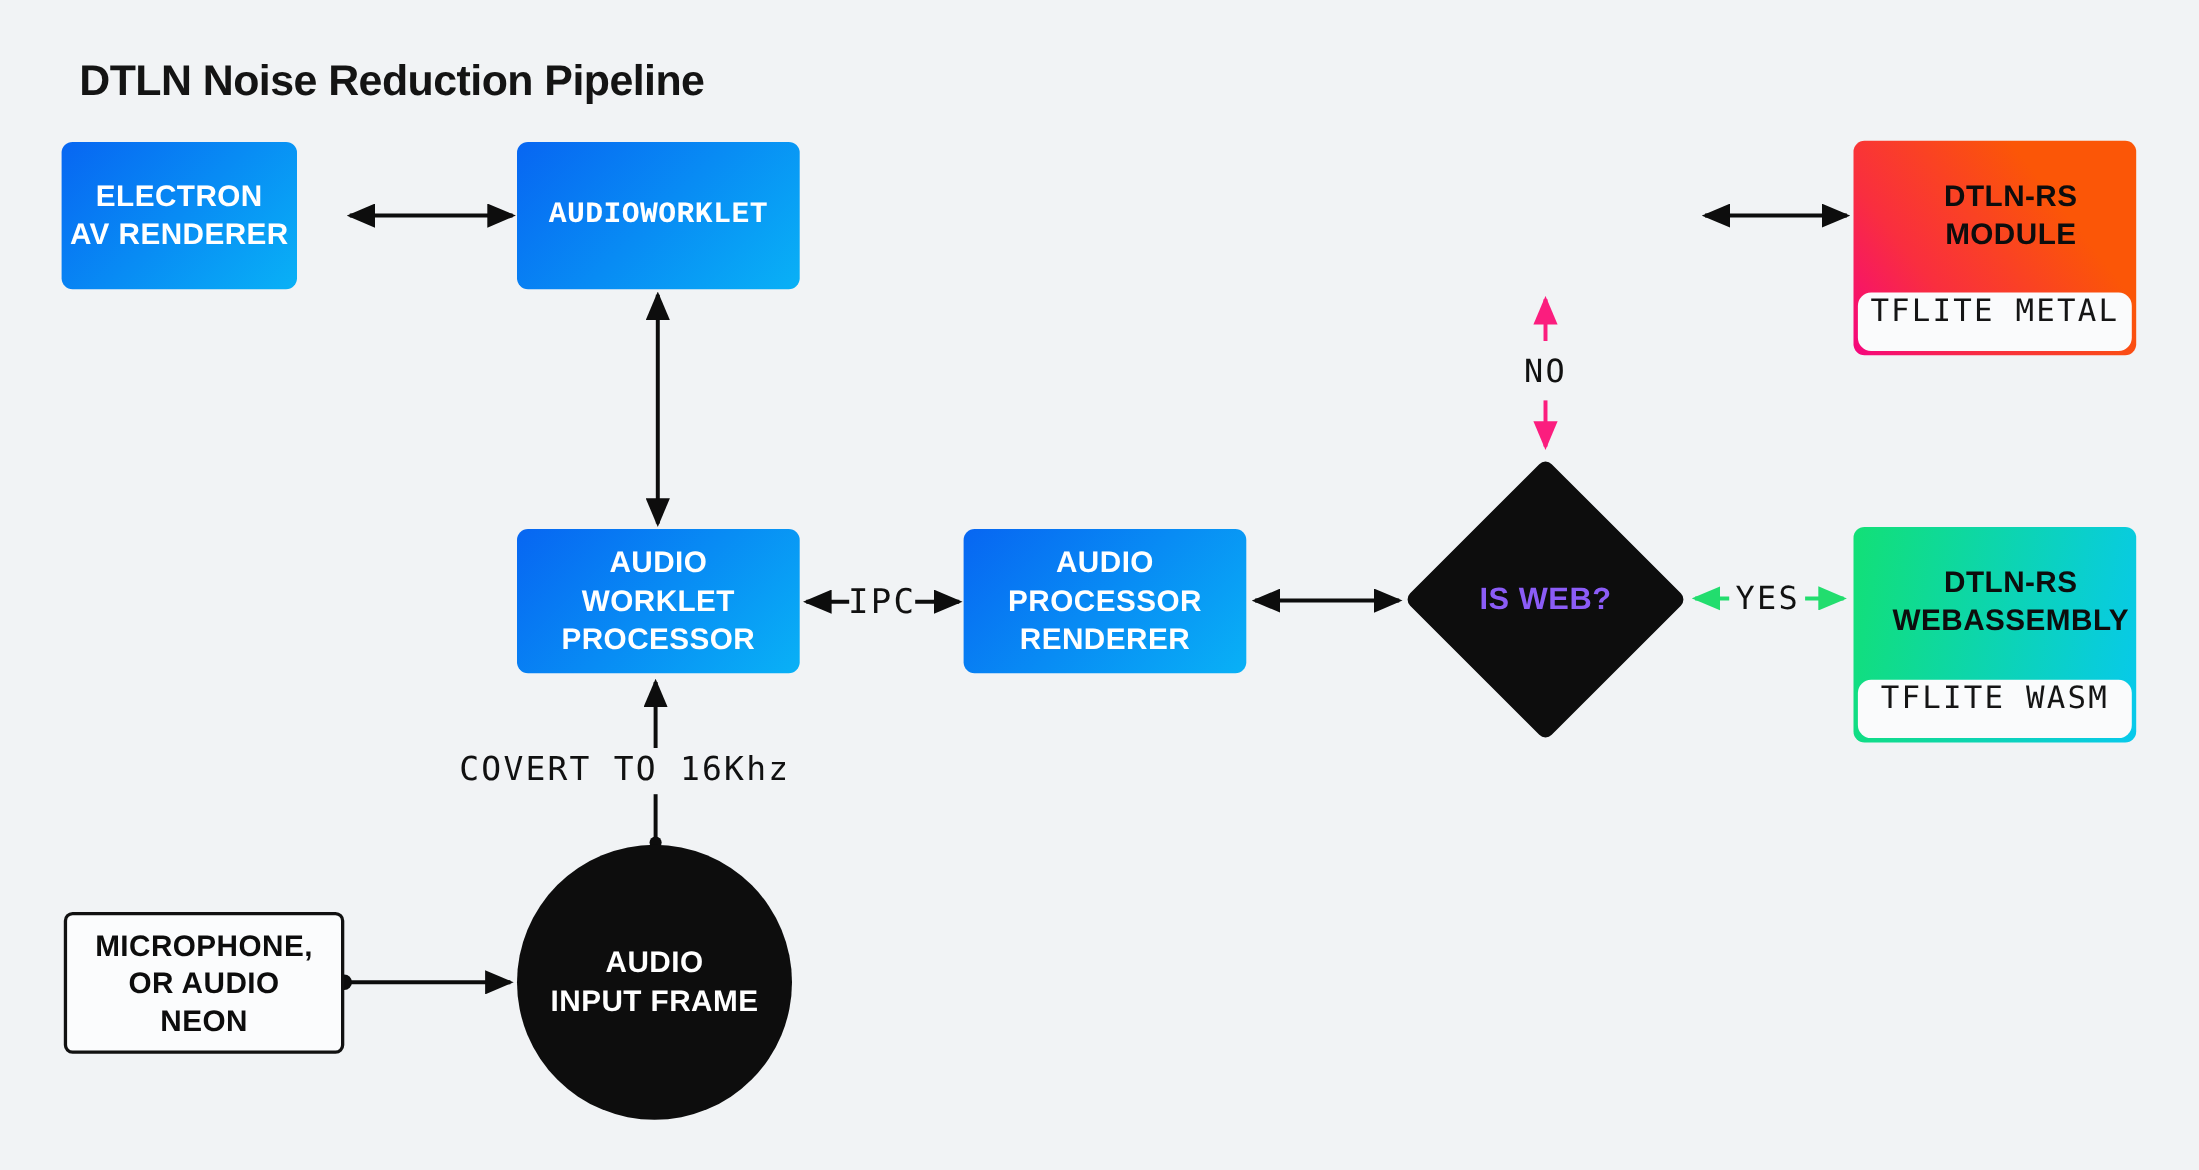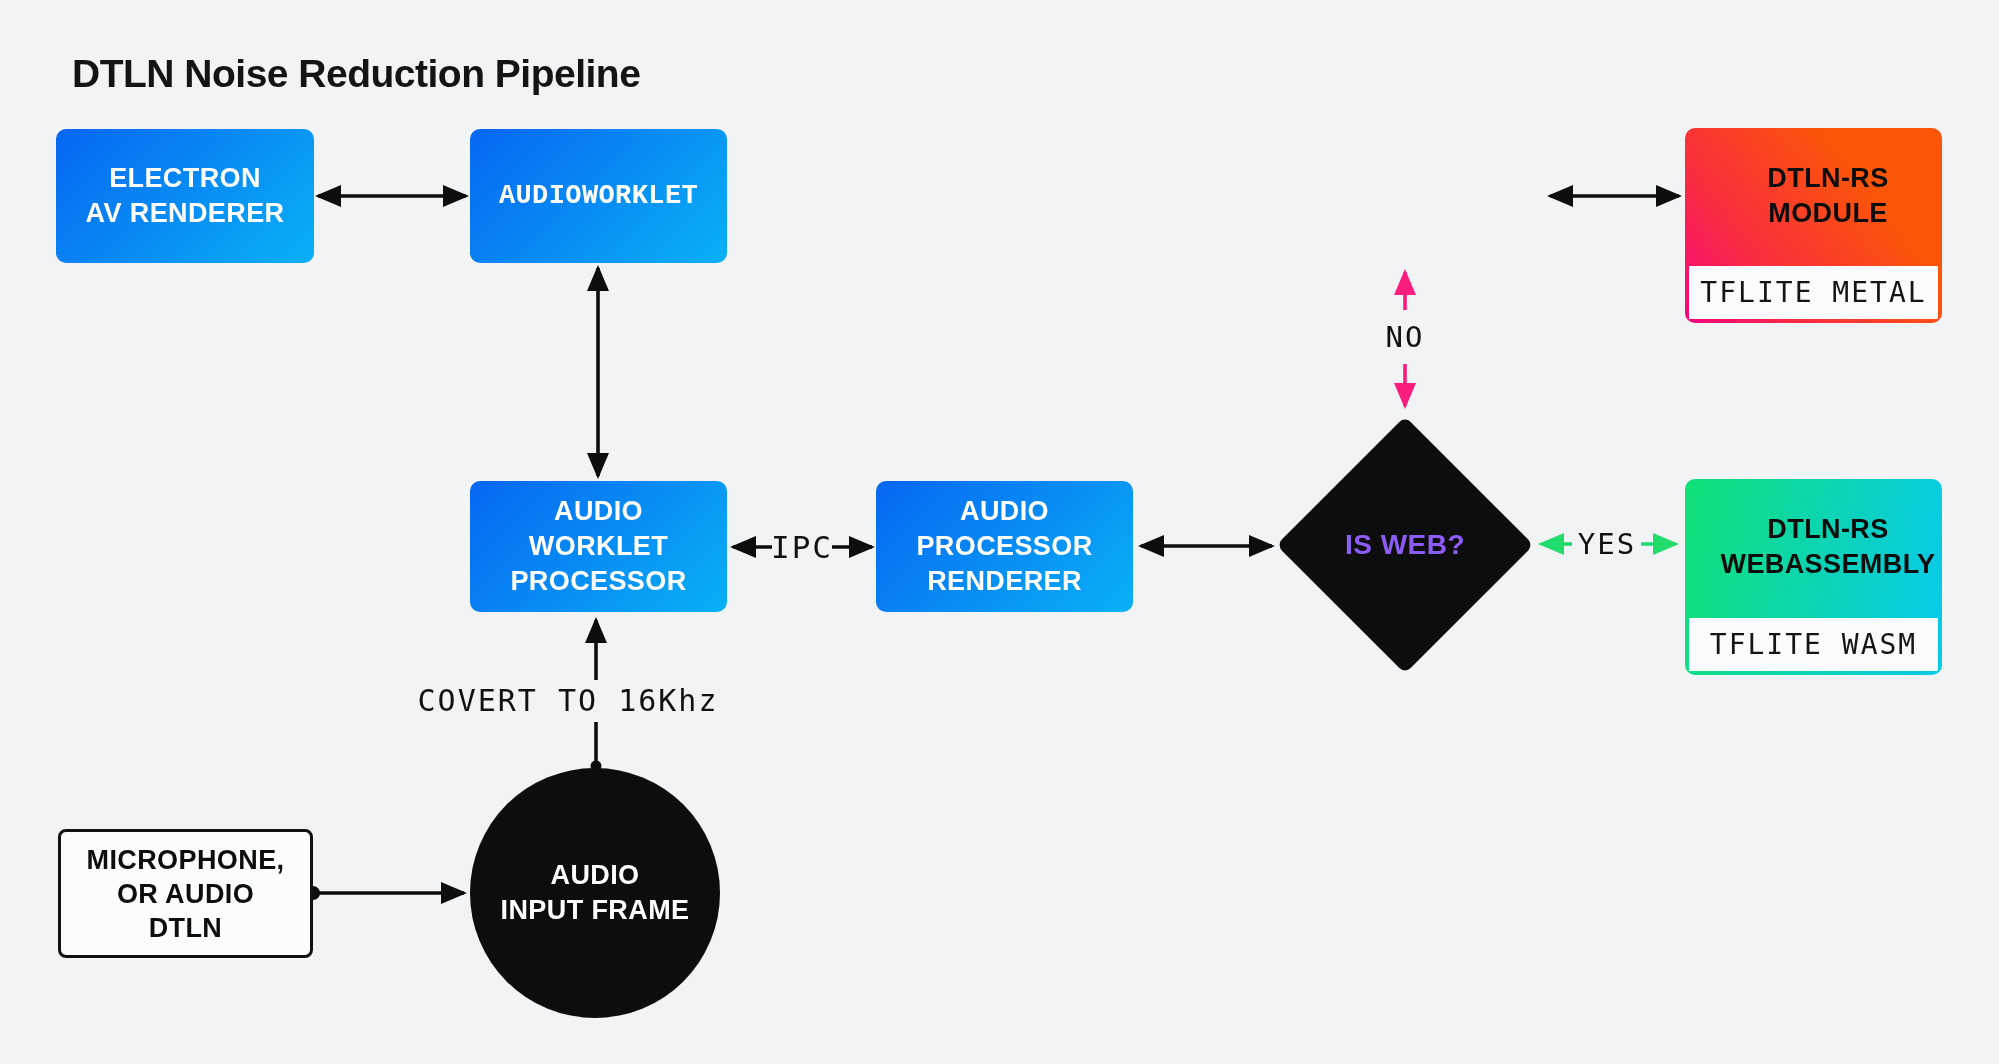--- a/index.html
+++ b/index.html
@@ -10,21 +10,21 @@
   .edges{position:absolute;left:0;top:0;width:1999px;height:1064px;pointer-events:none;}
   .node{position:absolute;border-radius:10px;display:flex;align-items:center;justify-content:center;
         text-align:center;}
   .lbl{font-size:27px;line-height:35px;font-weight:800;letter-spacing:0.4px;white-space:pre-line;}
   .grad-blue{background:linear-gradient(135deg,#0766f2 0%,#09b1f6 100%);color:#ffffff;}
   .grad-orange{background:linear-gradient(52deg,#f5067e 0%,#f92e3f 30%,#fb5607 72%);color:#0d0d0d;}
   .grad-green{background:linear-gradient(100deg,#12e076 0%,#07c9ec 100%);color:#0d0d0d;}
   .node-top{position:absolute;left:0;top:0;right:0;height:136px;display:flex;align-items:center;
             justify-content:center;text-align:center;padding-left:29px;}
   .sub-box{position:absolute;left:4px;right:4px;bottom:4px;height:53px;background:#fafbfc;
-           border-radius:1px;display:flex;align-items:center;justify-content:center;
+           border-radius:12px;display:flex;align-items:flex-start;justify-content:center;
            font-family:"DejaVu Sans Mono","Liberation Mono",monospace;font-size:28px;
            letter-spacing:2px;color:#151515;}
   .diamond{position:absolute;left:1314px;top:454px;width:182px;height:182px;background:#0d0d0d;
            transform:rotate(45deg);border-radius:8px;}
   .diamond-label{position:absolute;left:1314px;top:454px;width:182px;height:182px;display:flex;
            align-items:center;justify-content:center;color:#8b5cf6;font-size:28px;font-weight:800;
            letter-spacing:0.5px;white-space:nowrap;}
   .circle-node{position:absolute;left:470px;top:768px;width:250px;height:250px;border-radius:50%;
            background:#0d0d0d;color:#ffffff;display:flex;align-items:center;justify-content:center;
            text-align:center;}
@@ -70,21 +70,21 @@
       <line x1="1405" y1="364" x2="1405" y2="406" marker-end="url(#mP)"></line>
     </g>
     <g stroke="#22dd6e" stroke-width="3.6">
       <line x1="1572" y1="544" x2="1541" y2="544" marker-end="url(#mG)"></line>
       <line x1="1641" y1="544" x2="1676" y2="544" marker-end="url(#mG)"></line>
     </g>
     <circle cx="313" cy="893" r="7" fill="#0d0d0d"></circle>
     <circle cx="596" cy="766" r="5.5" fill="#0d0d0d"></circle>
   </svg>
 
-  <div class="node grad-blue" style="left:56px;top:129px;width:258px;height:134px;">
+  <div class="node grad-blue" style="left:56px;top:129px;width:214px;height:134px;">
     <span class="lbl">ELECTRON
 AV RENDERER</span>
   </div>
 
   <div class="node grad-blue" style="left:470px;top:129px;width:257px;height:134px;font-family:Liberation Mono, monospace;">
     <span class="lbl">AUDIOWORKLET</span>
   </div>
 
   <div class="node grad-blue" style="left:470px;top:481px;width:257px;height:131px;">
     <span class="lbl">AUDIO
@@ -118,21 +118,21 @@
       <span>TFLITE WASM</span>
     </div>
   </div>
 
   <div class="diamond"></div>
   <div class="diamond-label">IS WEB?</div>
 
   <div class="mic-box">
     <span class="lbl" style="line-height:34px;">MICROPHONE,
 OR AUDIO
-DTLN</span>
+NEON</span>
   </div>
 
   <div class="circle-node">
     <span class="lbl">AUDIO
 INPUT FRAME</span>
   </div>
 
   <div class="edge-label" style="left:802px;top:547px;font-size:31px;">IPC</div>
   <div class="edge-label" style="left:1405px;top:337px;font-size:29px;">NO</div>
   <div class="edge-label" style="left:1607px;top:544px;font-size:29px;">YES</div>

